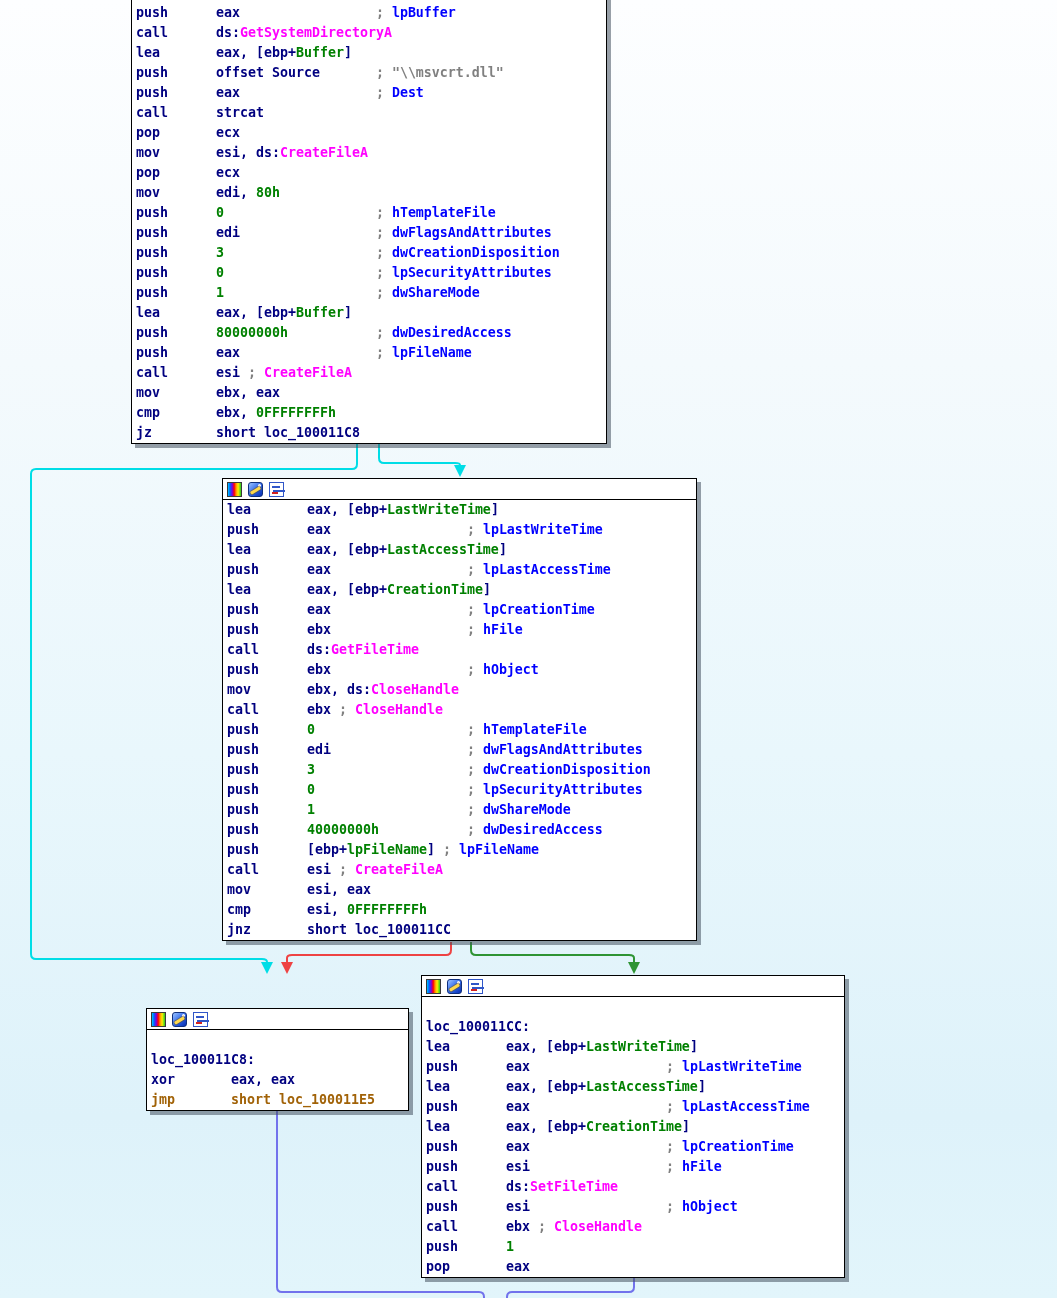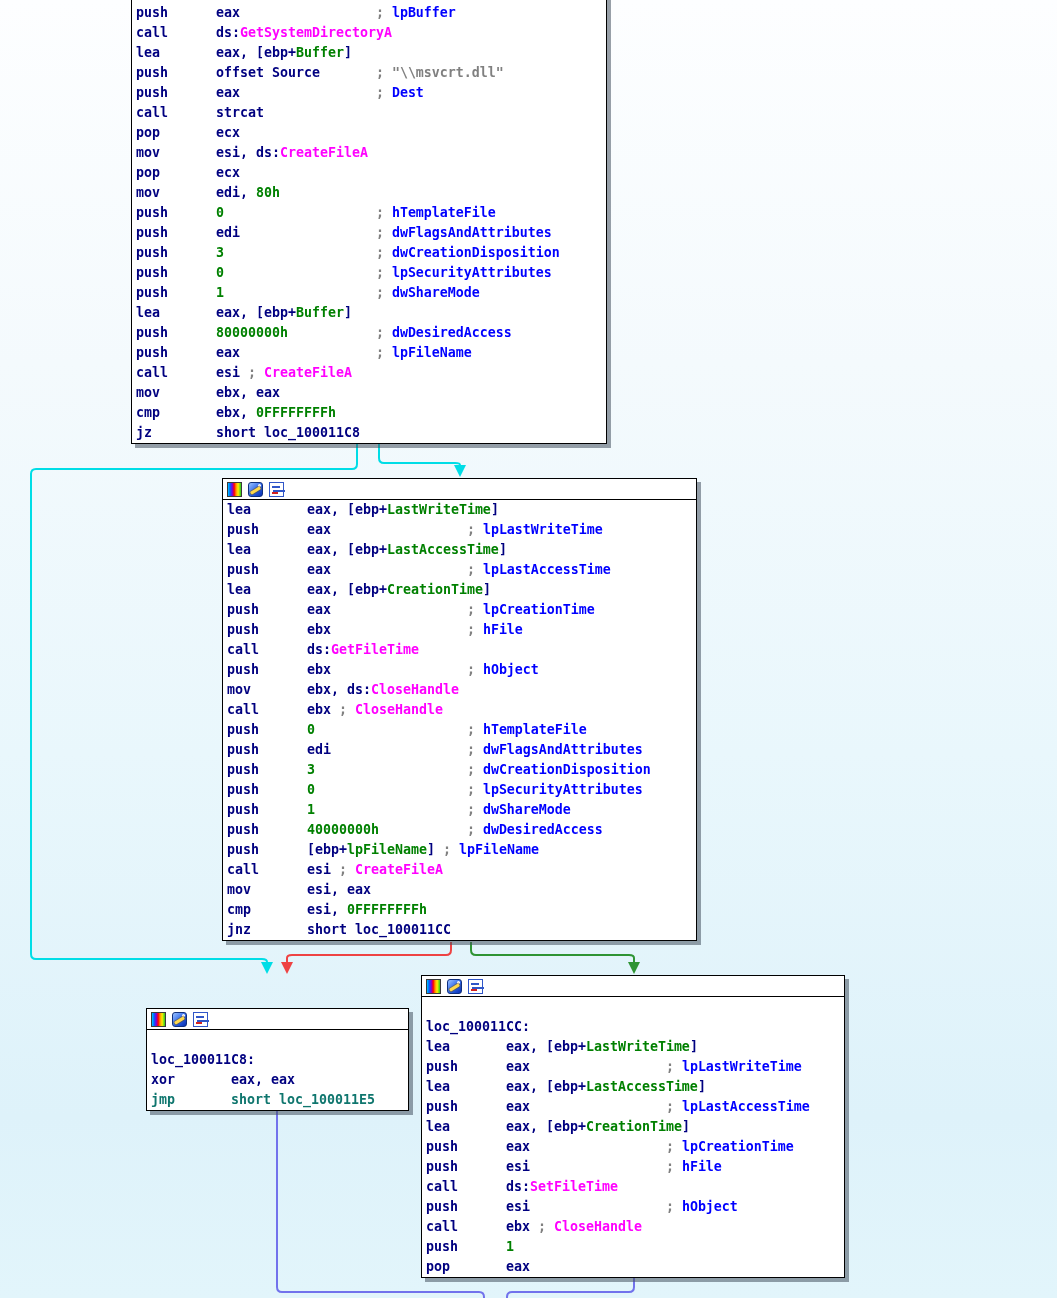--- a/index.html
+++ b/index.html
@@ -90,21 +90,21 @@
     </div>
     <pre class="code"><div class="asm-line"><span style="color: rgb(0, 0, 128);">lea       eax, [ebp+</span><span style="color: rgb(0, 128, 0);">LastWriteTime</span><span style="color: rgb(0, 0, 128);">]</span></div><div class="asm-line"><span style="color: rgb(0, 0, 128);">push      eax</span><span style="color: rgb(128, 128, 128);">                 ;</span><span style="color: rgb(0, 0, 255);"> lpLastWriteTime</span></div><div class="asm-line"><span style="color: rgb(0, 0, 128);">lea       eax, [ebp+</span><span style="color: rgb(0, 128, 0);">LastAccessTime</span><span style="color: rgb(0, 0, 128);">]</span></div><div class="asm-line"><span style="color: rgb(0, 0, 128);">push      eax</span><span style="color: rgb(128, 128, 128);">                 ;</span><span style="color: rgb(0, 0, 255);"> lpLastAccessTime</span></div><div class="asm-line"><span style="color: rgb(0, 0, 128);">lea       eax, [ebp+</span><span style="color: rgb(0, 128, 0);">CreationTime</span><span style="color: rgb(0, 0, 128);">]</span></div><div class="asm-line"><span style="color: rgb(0, 0, 128);">push      eax</span><span style="color: rgb(128, 128, 128);">                 ;</span><span style="color: rgb(0, 0, 255);"> lpCreationTime</span></div><div class="asm-line"><span style="color: rgb(0, 0, 128);">push      ebx</span><span style="color: rgb(128, 128, 128);">                 ;</span><span style="color: rgb(0, 0, 255);"> hFile</span></div><div class="asm-line"><span style="color: rgb(0, 0, 128);">call      ds:</span><span style="color: rgb(255, 0, 255);">GetFileTime</span></div><div class="asm-line"><span style="color: rgb(0, 0, 128);">push      ebx</span><span style="color: rgb(128, 128, 128);">                 ;</span><span style="color: rgb(0, 0, 255);"> hObject</span></div><div class="asm-line"><span style="color: rgb(0, 0, 128);">mov       ebx, ds:</span><span style="color: rgb(255, 0, 255);">CloseHandle</span></div><div class="asm-line"><span style="color: rgb(0, 0, 128);">call      ebx </span><span style="color: rgb(128, 128, 128);">;</span><span style="color: rgb(255, 0, 255);"> CloseHandle</span></div><div class="asm-line"><span style="color: rgb(0, 0, 128);">push      </span><span style="color: rgb(0, 128, 0);">0</span><span style="color: rgb(128, 128, 128);">                   ;</span><span style="color: rgb(0, 0, 255);"> hTemplateFile</span></div><div class="asm-line"><span style="color: rgb(0, 0, 128);">push      edi</span><span style="color: rgb(128, 128, 128);">                 ;</span><span style="color: rgb(0, 0, 255);"> dwFlagsAndAttributes</span></div><div class="asm-line"><span style="color: rgb(0, 0, 128);">push      </span><span style="color: rgb(0, 128, 0);">3</span><span style="color: rgb(128, 128, 128);">                   ;</span><span style="color: rgb(0, 0, 255);"> dwCreationDisposition</span></div><div class="asm-line"><span style="color: rgb(0, 0, 128);">push      </span><span style="color: rgb(0, 128, 0);">0</span><span style="color: rgb(128, 128, 128);">                   ;</span><span style="color: rgb(0, 0, 255);"> lpSecurityAttributes</span></div><div class="asm-line"><span style="color: rgb(0, 0, 128);">push      </span><span style="color: rgb(0, 128, 0);">1</span><span style="color: rgb(128, 128, 128);">                   ;</span><span style="color: rgb(0, 0, 255);"> dwShareMode</span></div><div class="asm-line"><span style="color: rgb(0, 0, 128);">push      </span><span style="color: rgb(0, 128, 0);">40000000h</span><span style="color: rgb(128, 128, 128);">           ;</span><span style="color: rgb(0, 0, 255);"> dwDesiredAccess</span></div><div class="asm-line"><span style="color: rgb(0, 0, 128);">push      [ebp+</span><span style="color: rgb(0, 128, 0);">lpFileName</span><span style="color: rgb(0, 0, 128);">] </span><span style="color: rgb(128, 128, 128);">;</span><span style="color: rgb(0, 0, 255);"> lpFileName</span></div><div class="asm-line"><span style="color: rgb(0, 0, 128);">call      esi </span><span style="color: rgb(128, 128, 128);">;</span><span style="color: rgb(255, 0, 255);"> CreateFileA</span></div><div class="asm-line"><span style="color: rgb(0, 0, 128);">mov       esi, eax</span></div><div class="asm-line"><span style="color: rgb(0, 0, 128);">cmp       esi, </span><span style="color: rgb(0, 128, 0);">0FFFFFFFFh</span></div><div class="asm-line"><span style="color: rgb(0, 0, 128);">jnz       short loc_100011CC</span></div></pre>
   </div>
 
   <div class="block" style="left:146px;top:1008px;width:261px;">
     <div class="titlebar">
       <span class="ic ic-palette"></span>
       <span class="ic ic-pencil"></span>
       <span class="ic ic-sync"></span>
     </div>
-    <pre class="code"><div class="asm-line">&nbsp;</div><div class="asm-line"><span style="color: rgb(0, 0, 128);">loc_100011C8:</span></div><div class="asm-line"><span style="color: rgb(0, 0, 128);">xor       eax, eax</span></div><div class="asm-line"><span style="color: #0f766e; text-align: right;">jmp       short loc_100011E5</span></div></pre>
+    <pre class="code"><div class="asm-line">&nbsp;</div><div class="asm-line"><span style="color: rgb(0, 0, 128);">loc_100011C8:</span></div><div class="asm-line"><span style="color: rgb(0, 0, 128);">xor       eax, eax</span></div><div class="asm-line"><span style="color: #a16207; text-align: right;">jmp       short loc_100011E5</span></div></pre>
   </div>
 
   <div class="block" style="left:421px;top:975px;width:422px;">
     <div class="titlebar">
       <span class="ic ic-palette"></span>
       <span class="ic ic-pencil"></span>
       <span class="ic ic-sync"></span>
     </div>
     <pre class="code"><div class="asm-line">&nbsp;</div><div class="asm-line"><span style="color: rgb(0, 0, 128);">loc_100011CC:</span></div><div class="asm-line"><span style="color: rgb(0, 0, 128);">lea       eax, [ebp+</span><span style="color: rgb(0, 128, 0);">LastWriteTime</span><span style="color: rgb(0, 0, 128);">]</span></div><div class="asm-line"><span style="color: rgb(0, 0, 128);">push      eax</span><span style="color: rgb(128, 128, 128);">                 ;</span><span style="color: rgb(0, 0, 255);"> lpLastWriteTime</span></div><div class="asm-line"><span style="color: rgb(0, 0, 128);">lea       eax, [ebp+</span><span style="color: rgb(0, 128, 0);">LastAccessTime</span><span style="color: rgb(0, 0, 128);">]</span></div><div class="asm-line"><span style="color: rgb(0, 0, 128);">push      eax</span><span style="color: rgb(128, 128, 128);">                 ;</span><span style="color: rgb(0, 0, 255);"> lpLastAccessTime</span></div><div class="asm-line"><span style="color: rgb(0, 0, 128);">lea       eax, [ebp+</span><span style="color: rgb(0, 128, 0);">CreationTime</span><span style="color: rgb(0, 0, 128);">]</span></div><div class="asm-line"><span style="color: rgb(0, 0, 128);">push      eax</span><span style="color: rgb(128, 128, 128);">                 ;</span><span style="color: rgb(0, 0, 255);"> lpCreationTime</span></div><div class="asm-line"><span style="color: rgb(0, 0, 128);">push      esi</span><span style="color: rgb(128, 128, 128);">                 ;</span><span style="color: rgb(0, 0, 255);"> hFile</span></div><div class="asm-line"><span style="color: rgb(0, 0, 128);">call      ds:</span><span style="color: rgb(255, 0, 255);">SetFileTime</span></div><div class="asm-line"><span style="color: rgb(0, 0, 128);">push      esi</span><span style="color: rgb(128, 128, 128);">                 ;</span><span style="color: rgb(0, 0, 255);"> hObject</span></div><div class="asm-line"><span style="color: rgb(0, 0, 128);">call      ebx </span><span style="color: rgb(128, 128, 128);">;</span><span style="color: rgb(255, 0, 255);"> CloseHandle</span></div><div class="asm-line"><span style="color: rgb(0, 0, 128);">push      </span><span style="color: rgb(0, 128, 0);">1</span></div><div class="asm-line"><span style="color: rgb(0, 0, 128);">pop       eax</span></div></pre>
   </div>

